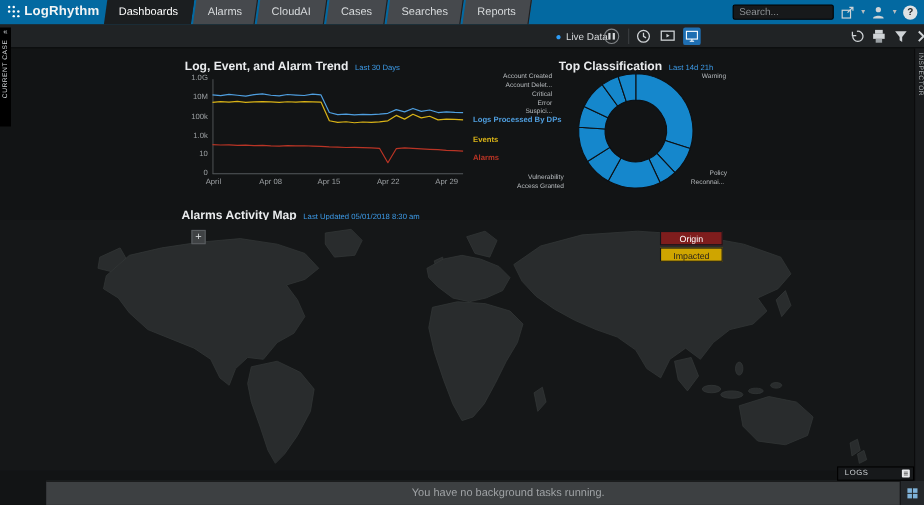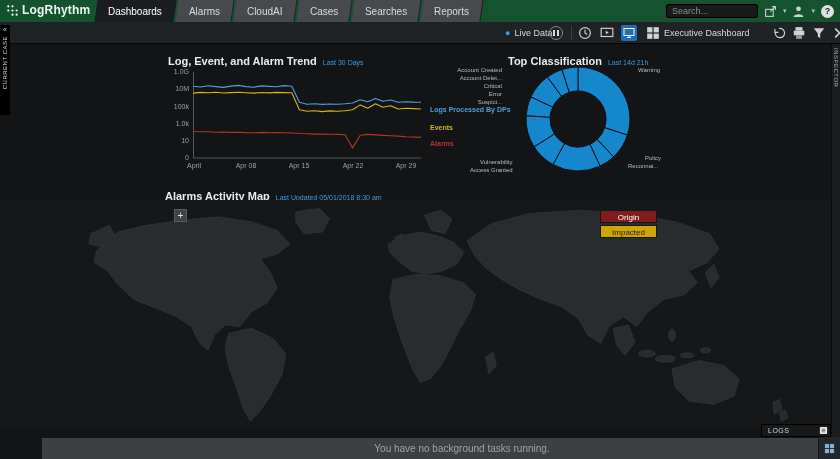--- a/index.html
+++ b/index.html
@@ -1,21 +1,21 @@
 <!DOCTYPE html>
 <html><head>
 <meta charset="utf-8">
 <style>
   * { margin:0; padding:0; box-sizing:border-box; }
   html,body { background:#000; }
   body { font-family:"Liberation Sans", sans-serif; }
   .screen { position:relative; width:840px; height:459px; background:#121415; overflow:hidden; }
 
   
-  .topnav { position:absolute; left:0; top:0; width:840px; height:32px; background:#14532d; border-bottom:1px solid #0b0c0d; }
+  .topnav { position:absolute; left:0; top:0; width:840px; height:32px; background:#0369a1; border-bottom:1px solid #0b0c0d; }
   .logo { position:absolute; left:6px; top:3px; display:flex; align-items:center; gap:3px; }
   .logo-text { color:#f2f4f5; font-size:12px; font-weight:bold; letter-spacing:0.2px; }
   .tabs { position:absolute; left:96px; top:0; height:22px; display:flex; }
   .tab { height:22px; padding:0 12px; display:flex; align-items:center; background:#46494d; color:#d8dbdd; font-size:10px; border-right:1px solid #1c1e20; transform:skewX(-8deg); margin-right:2px; cursor:pointer; }
   .tab > span { transform:skewX(8deg); display:block; }
   .tab.active { background:#1b1e20; color:#ffffff; }
   .nav-right { position:absolute; right:6px; top:0; height:22px; display:flex; align-items:center; gap:6px;margin-left:43px; }
   .search-box { width:92px; height:14px; background:#17191b; border:1px solid #000; border-radius:2px; color:#cfd3d6; font-size:9px; padding:0 5px; outline:none; }
   .search-box::placeholder { color:#8d9194; }
   .caret { color:#b9bdc0; font-size:7px; }
@@ -162,29 +162,20 @@
         <path d="M5 4 L7.5 5.5 L5 7 Z" fill="#cfd3d6"></path>
       </svg>
     </div>
     <div class="tb-item" style="left:621px;">
       <span class="active-view">
         <svg width="12" height="12" viewBox="0 0 12 12">
           <rect x="1" y="1.5" width="10" height="7" fill="none" stroke="#fff" stroke-width="1"></rect>
           <path d="M4 10.5 h4 M6 8.5 v2" stroke="#fff" stroke-width="1"></path>
         </svg>
       </span>
-    </div>
-    <div class="tb-item" style="left:646px;">
-      <svg class="tb-icon" viewBox="0 0 12 12">
-        <rect x="1" y="1" width="4.5" height="4.5" fill="#cfd3d6"></rect>
-          <rect x="6.5" y="1" width="4.5" height="4.5" fill="#cfd3d6"></rect>
-        <rect x="1" y="6.5" width="4.5" height="4.5" fill="#cfd3d6"></rect>
-          <rect x="6.5" y="6.5" width="4.5" height="4.5" fill="#cfd3d6"></rect>
-      </svg>
-      <span>Executive Dashboard</span>
     </div>
     <div class="tb-item" style="left:772px;">
       <svg class="tb-icon" viewBox="0 0 12 12">
         <path d="M2.5 2.5 V5.5 H5.5" stroke="#cfd3d6" stroke-width="1" fill="none"></path>
         <path d="M2.8 5.5 A4 4 0 1 0 6 2.1" stroke="#cfd3d6" stroke-width="1" fill="none"></path>
       </svg>
     </div>
     <div class="tb-item" style="left:792px;">
       <svg class="tb-icon" viewBox="0 0 12 12">
         <rect x="3" y="1" width="6" height="3" fill="#cfd3d6"></rect>

